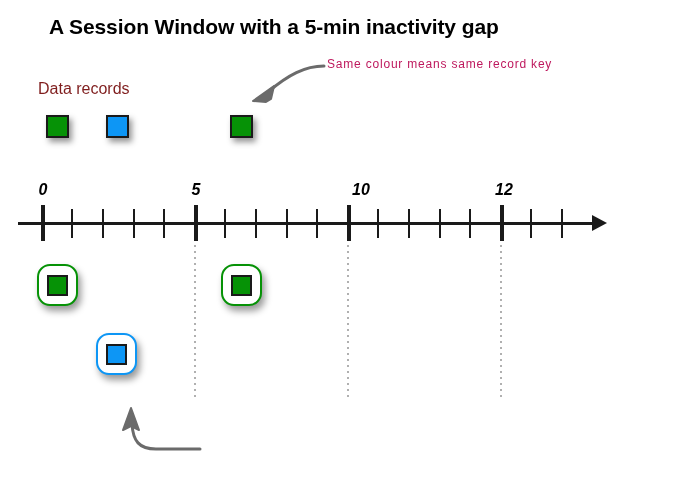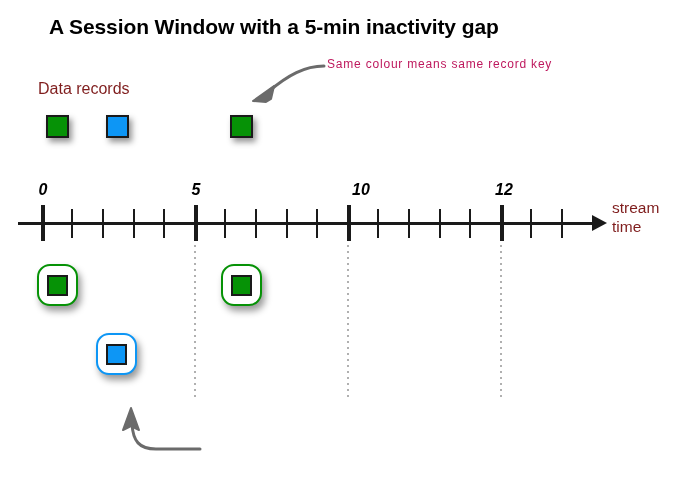--- a/index.html
+++ b/index.html
@@ -213,24 +213,20 @@
   <div class="tick minor" style="left:439px;"></div>
   <div class="tick minor" style="left:469px;"></div>
   <div class="tick minor" style="left:530px;"></div>
   <div class="tick minor" style="left:561px;"></div>
 
   <div class="tick-label" style="left:43px;">0</div>
   <div class="tick-label" style="left:196px;">5</div>
   <div class="tick-label" style="left:341px;margin-left:20px;">10</div>
   <div class="tick-label" style="left:504px;">12</div>
 
-  <div class="plain-label" id="stream-time-label">
-    <div>stream</div>
-    <div>time</div>
-  </div>
 
   <div class="guide-line" style="left:194px;"></div>
   <div class="guide-line" style="left:347px;"></div>
   <div class="guide-line" style="left:500px;"></div>
 
   <div class="session-window" style="left:37px; top:264px;">
     <div class="inner-square green"></div>
   </div>
   <div class="session-window blue-win" style="left:96px; top:333px;">
     <div class="inner-square blue"></div>

